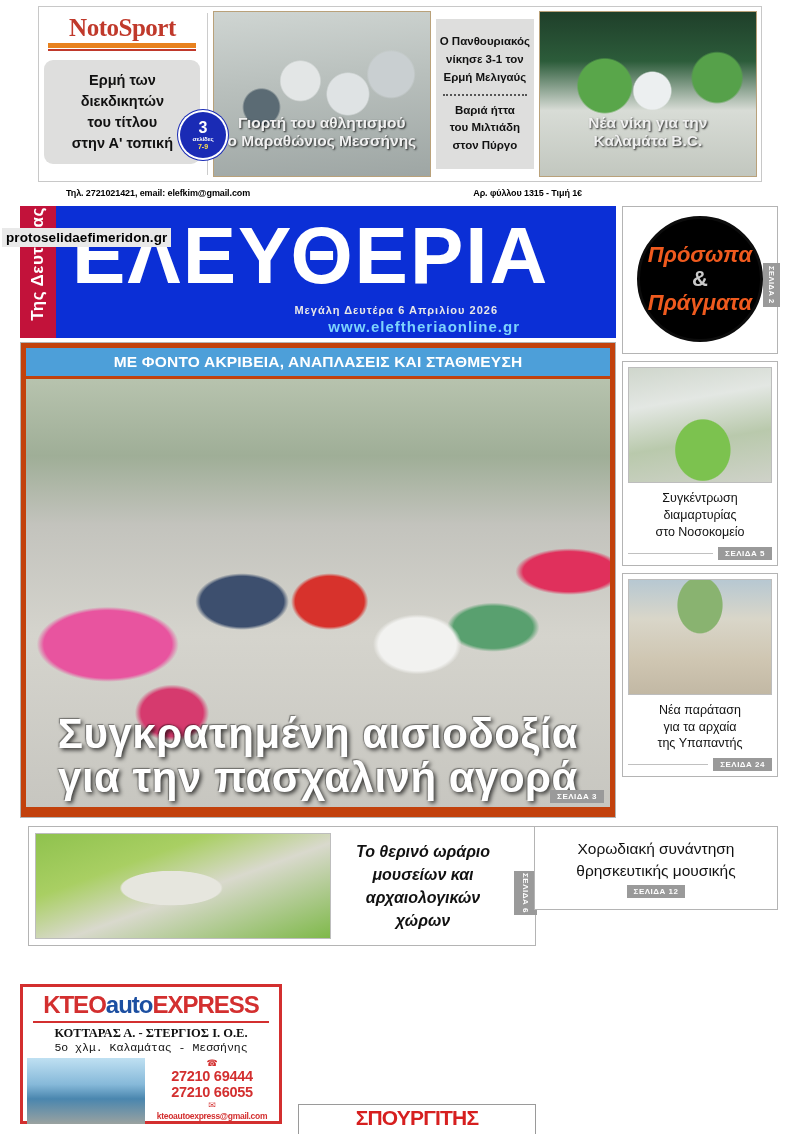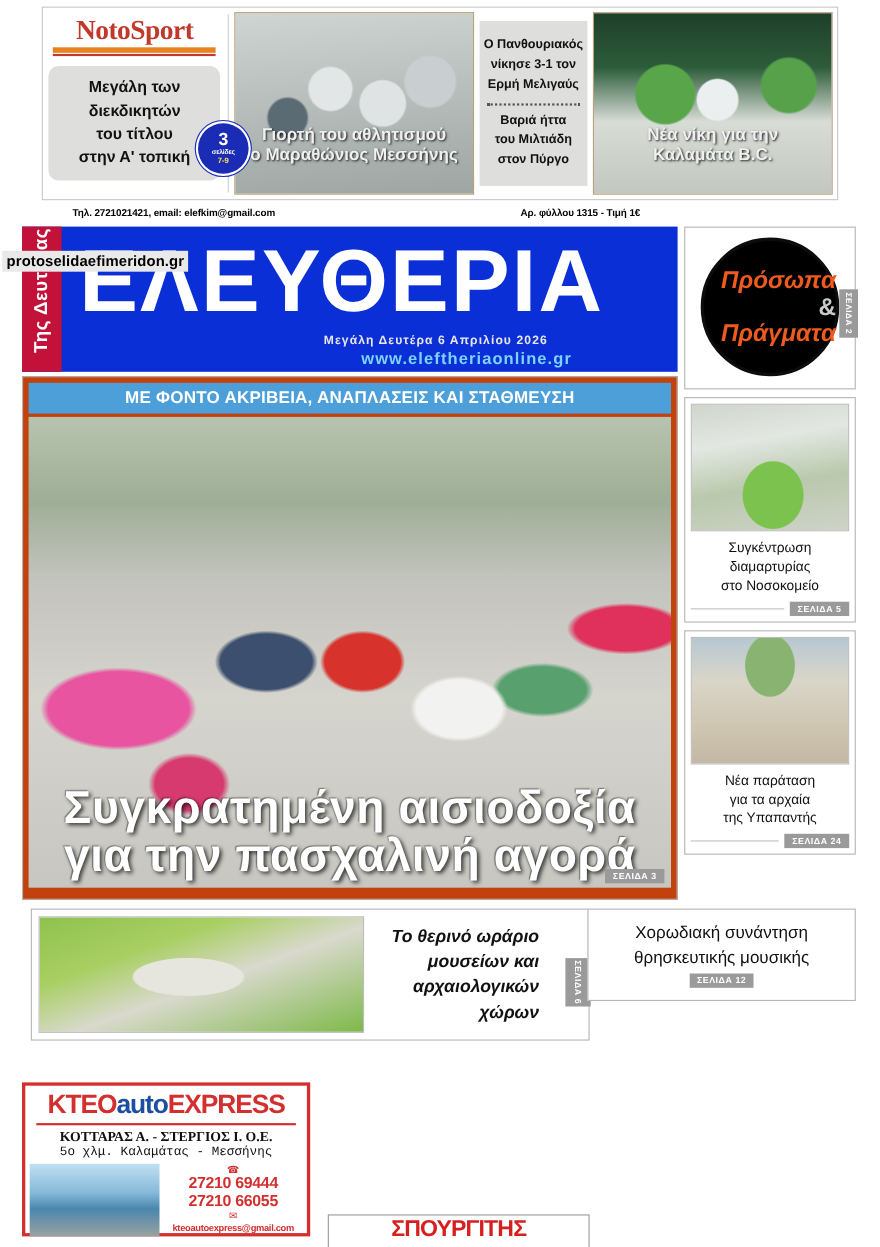--- a/index.html
+++ b/index.html
@@ -120,21 +120,21 @@
     padding:2px 7px; letter-spacing:0.5px;
   }
   .tag-main { position:absolute; right:6px; bottom:4px; }
 
   
   .rightcol { position:absolute; left:622px; top:206px; width:156px; }
   .rc-box { border:1px solid #b4b4b4; background:#fff; padding:5px; margin-bottom:7px; position:relative; }
   .circle-logo {
     width:126px; height:126px; border-radius:50%; margin:4px auto 6px;
     background:#000; border:3px solid #0c0c0c;
-    display:flex; flex-direction:column; align-items:flex-end; justify-content:center; line-height:1;
+    display:flex; flex-direction:column; align-items:center; justify-content:center; line-height:1;
   }
   .circle-logo .p1, .circle-logo .p2 { color:#ef5a1e; font-size:22px; font-weight:bold; font-style:italic; }
   .circle-logo .amp { color:#c9c9c9; font-size:22px; font-weight:bold; margin:2px 0; }
   .sidetag {
     position:absolute; right:-3px; top:56px; background:#9a9a9a; color:#fff;
     font-size:7.5px; font-weight:bold; padding:3px 4px; letter-spacing:0.5px;
     writing-mode: vertical-rl;
   }
   .rc-photo { width:100%; height:116px; border:1px solid #bdbdbd; }
   .ph-hosp { background:
@@ -147,21 +147,21 @@
   .rc-footer { margin-top:6px; display:flex; align-items:center; }
   .rc-footer .rule { flex:1; height:1px; background:#c0c0c0; margin-right:5px; }
 
   
   .museumbox { position:absolute; left:20px; top:826px; width:508px; height:120px;
      border:1px solid #b4b4b4; background:#fff; padding:6px; display:flex; position:relative; }
   .museum-photo { width:296px; height:106px; border:1px solid #bdbdbd;
      background:
       radial-gradient(ellipse at 46% 52%, #e6e6de 0 22%, transparent 23%),
       linear-gradient(160deg,#8fc24e 0%, #a9cf63 30%, #d9d9cd 55%, #7fb94a 100%); }
-  .museum-cap { flex:1; display:flex; align-items:center; justify-content:center; text-align:right;
+  .museum-cap { flex:1; display:flex; align-items:center; justify-content:center; text-align:center;
      font-size:16px; font-style:italic; font-weight:bold; color:#111; line-height:1.45; padding-right:14px;}
 
   .choirbox { position:absolute; left:534px; top:826px; width:244px; height:84px;
      border:1px solid #b4b4b4; background:#fff; display:flex; flex-direction:column;
      align-items:center; justify-content:center; }
   .choir-cap { font-size:15.5px; text-align:center; color:#111; line-height:1.4; }
 
   
   .ad-kteo { position:absolute; left:20px; top:984px; width:262px; height:140px;
       border:3px solid #d32f2f; background:#fff; padding:4px; }
@@ -188,21 +188,21 @@
 <body>
 
 <div class="page">
 
   <div class="sportbar">
     <div class="sb-left">
       <div class="notosport-logo">NotoSport</div>
       <div class="ns-rule"></div>
       <div class="ns-rule2"></div>
       <div class="sb-teaser">
-        <span>Μεγάλη των</span>
+        <span>Ερμή των</span>
         <span>διεκδικητών</span>
         <span>του τίτλου</span>
         <span>στην Α' τοπική</span>
       </div>
     </div>
 
     <div class="sb-sep"></div>
 
     <div class="sb-photo ph-run">
       <div class="cap">

